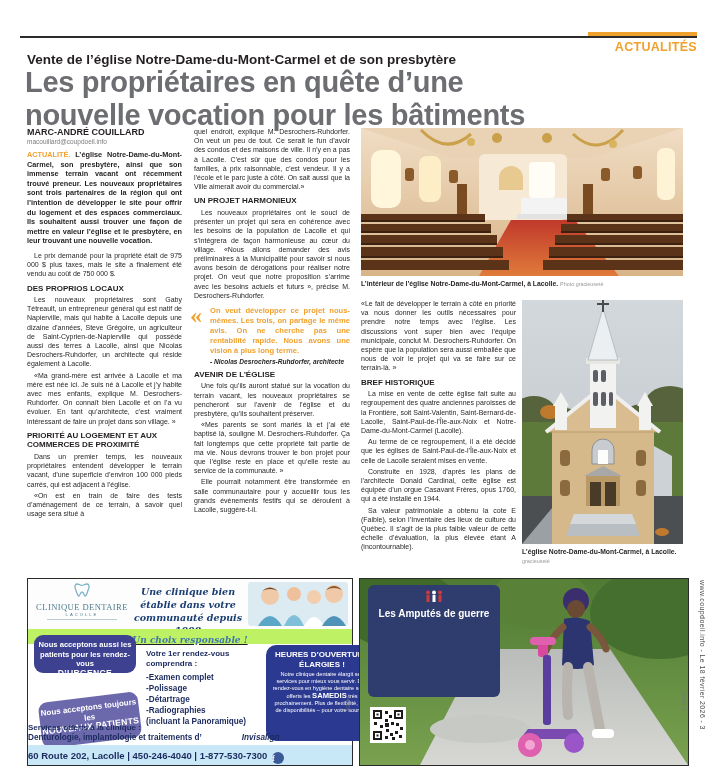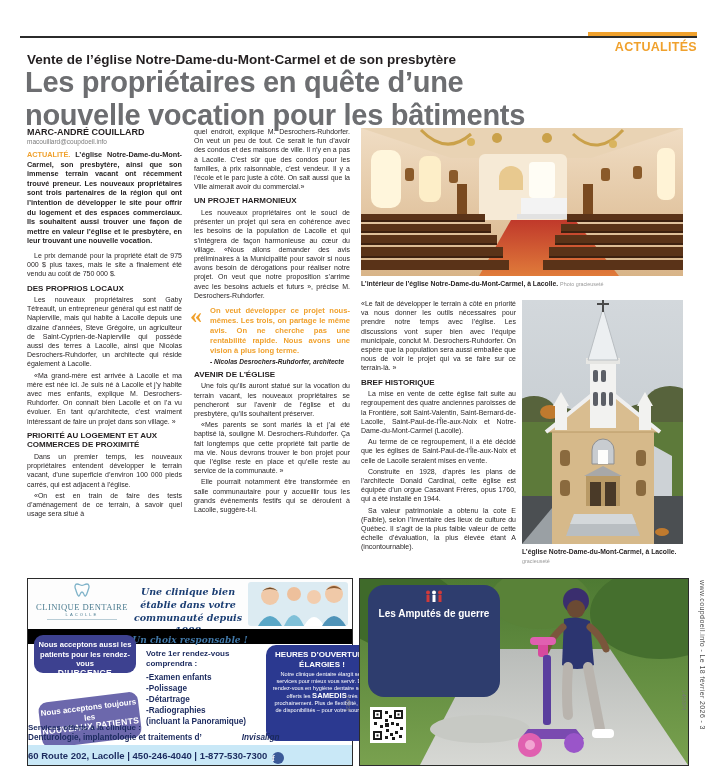--- a/index.html
+++ b/index.html
@@ -51,21 +51,21 @@
 
   
   .dental { left:27px; top:578px; width:326px; height:188px; }
   .dental-header { position:absolute; left:0; top:0; width:100%; height:50px; background:#fdfdfd; }
   .dental-logo { position:absolute; left:8px; top:4px; width:92px; text-align:center; }
   .dental-logo-title { font-family:"Liberation Serif", serif; font-size:8.6px; letter-spacing:.4px; color:#4d7d91; margin-top:1px; }
   .dental-logo-sub { font-size:4.2px; letter-spacing:2px; color:#4d7d91; }
   .dental-logo-line { width:70px; height:1px; background:#b9cdd6; margin:2px auto 1px auto; }
   .dental-tagline { position:absolute; left:100px; top:6px; width:120px; text-align:center; font-family:"DejaVu Serif", serif; font-style:italic; font-weight:bold; font-size:9.5px; line-height:13px; color:#1b3e73; }
   .family-photo { position:absolute; right:4px; top:3px; width:100px; height:44px; border-radius:3px; overflow:hidden; }
-  .choice-band { position:absolute; left:0; top:50px; width:100%; height:15px; background:#000000; text-align:center; }
+  .choice-band { position:absolute; left:0; top:50px; width:100%; height:15px; background:#bef264; text-align:center;text-decoration:underline; }
   .choice-text { font-family:"DejaVu Serif", serif; font-style:italic; font-weight:bold; font-size:9px; color:#4178a8; line-height:15px; }
   .bubble { position:absolute; border-radius:9px; color:#fff; font-weight:bold; text-align:center; }
   .bubble-urgence { left:6px; top:56px; width:102px; height:38px; background:#3D4190; font-size:7.6px; line-height:9.5px; padding-top:5px; }
   .bubble-nouveaux { left:12px; top:118px; width:100px; height:46px; background:#6C68AC; font-size:8px; line-height:9.5px; padding-top:6px; transform:rotate(-7deg); }
   .bubble-emph { display:block; font-size:8.6px; letter-spacing:.3px; }
   .rdv { position:absolute; left:118px; top:70px; width:116px; text-align:left; }
   .rdv-title { font-size:8px; line-height:9.5px; font-weight:bold; color:#1b2a5e; margin-bottom:4px; }
   .rdv-item { font-size:8.2px; line-height:11px; font-weight:bold; color:#1b2a5e; }
   .hours-box { position:absolute; left:238px; top:66px; width:112px; height:96px; background:#2B3990; border-radius:10px; color:#fff; text-align:center; padding:5px 6px; }
   .hours-title { font-size:8px; line-height:9.5px; font-weight:bold; }
@@ -75,21 +75,21 @@
   .services-label { font-size:8px; font-weight:bold; color:#1b2a5e; }
   .services-text { font-size:8.2px; font-weight:bold; color:#1b2a5e; margin-top:1px; }
   .services-italic { font-style:italic;padding-left:40px; }
   .dental-bar { position:absolute; left:0; bottom:0; width:100%; height:20px; background:#c9e8f7; text-align:left; }
   .dental-bar-text { font-size:9.5px; font-weight:bold; color:#1b2a5e; line-height:20px; }
   .fb-icon { display:inline-block; width:12px; height:12px; border-radius:50%; background:#3b5998; color:#fff; font-size:9px; line-height:12px; font-weight:bold; vertical-align:-2px; font-family:"Liberation Serif", serif; }
 
   
   .amputes { left:359px; top:578px; width:330px; height:188px; }
   .amputes-bg { position:absolute; left:0; top:0; width:100%; height:100%; }
-  .amputes-box { position:absolute; left:8px; top:6px; width:132px; height:112px; background:#2E3D6E; border-radius:16px; text-align:center; padding:4px 7px; }
+  .amputes-box { position:absolute; left:8px; top:6px; width:132px; height:112px; background:#2E3D6E; border-radius:6px; text-align:center; padding:4px 7px; }
   .amputes-org { font-size:10px; font-weight:bold; color:#fff; margin-top:1px; }
   .amputes-msg { font-size:8.4px; line-height:11px; font-weight:bold; color:#fff; margin-top:5px; }
   .qr { position:absolute; left:10px; top:128px; width:36px; height:36px; background:#fff; padding:2px; }
   .amputes-cta { position:absolute; left:53px; top:131px; width:115px; font-size:8.4px; line-height:10.5px; font-weight:bold; color:#1B2F5E; text-align:left; }
 
   
   .edge-note { left:699px; top:580px; height:190px; writing-mode:vertical-rl; font-size:7px; color:#4a4a4a; letter-spacing:.4px; }
   .ad-code { writing-mode:vertical-rl; font-size:4.5px; color:#777; }
   .code-dental { left:345px; top:695px; }
   .code-amputes { left:681px; top:690px; }
@@ -298,21 +298,21 @@
     <div class="bubble bubble-urgence">
       <span>Nous acceptons aussi les patients pour les rendez-vous</span>
       <span class="bubble-emph">D’URGENCE</span>
     </div>
     <div class="bubble bubble-nouveaux">
       <span>Nous acceptons toujours les</span>
       <span class="bubble-emph">NOUVEAUX PATIENTS</span>
     </div>
     <div class="rdv">
       <div class="rdv-title">Votre 1er rendez-vous comprendra :</div>
-      <div class="rdv-item">-Examen enfants</div>
+      <div class="rdv-item">-Examen complet</div>
       <div class="rdv-item">-Polissage</div>
       <div class="rdv-item">-Détartrage</div>
       <div class="rdv-item">-Radiographies</div>
       <div class="rdv-item">(incluant la Panoramique)</div>
     </div>
     <div class="hours-box">
       <div class="hours-title">HEURES D’OUVERTURE ÉLARGIES !</div>
       <div class="hours-body">
         <span>Notre clinique dentaire élargit ses services pour mieux vous servir. Des rendez-vous en hygiène dentaire seront offerts les</span>
         <span class="hours-emph">SAMEDIS</span>

